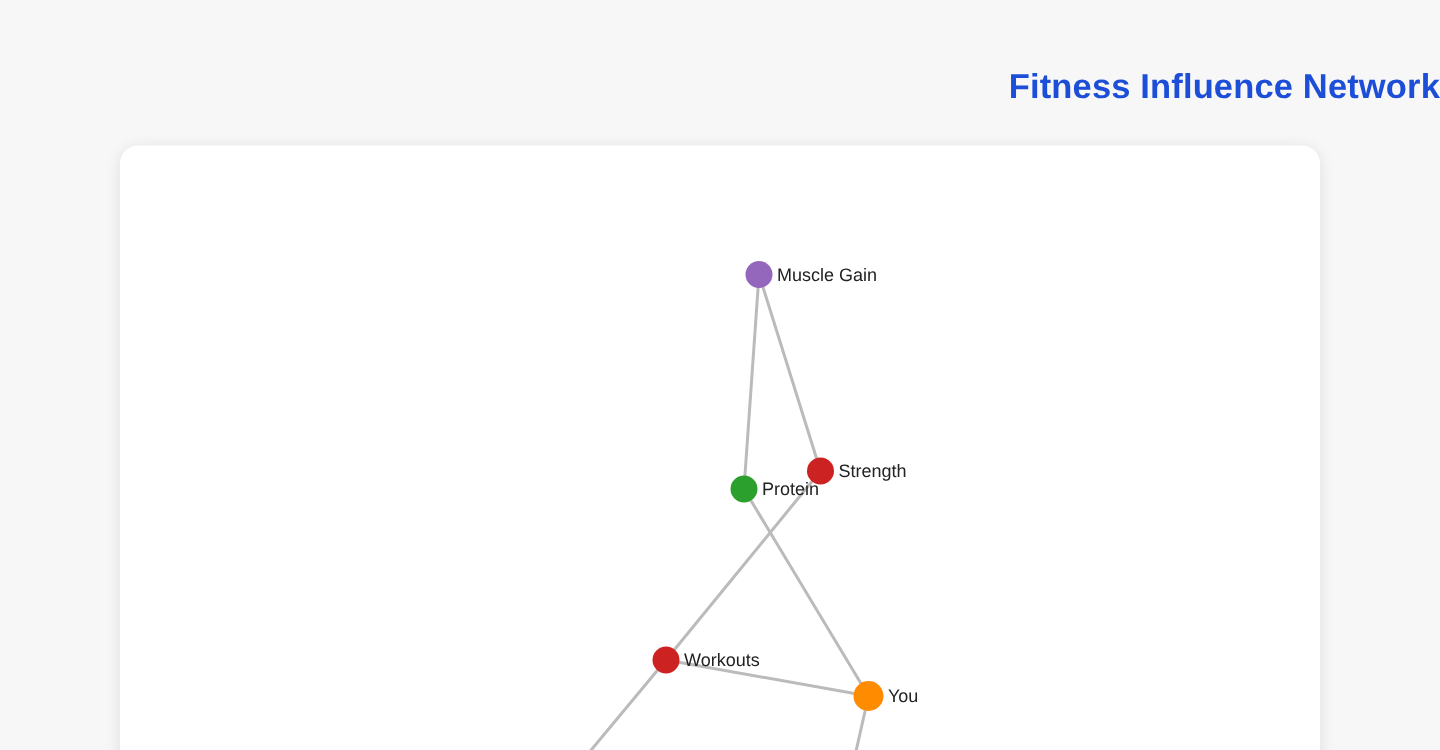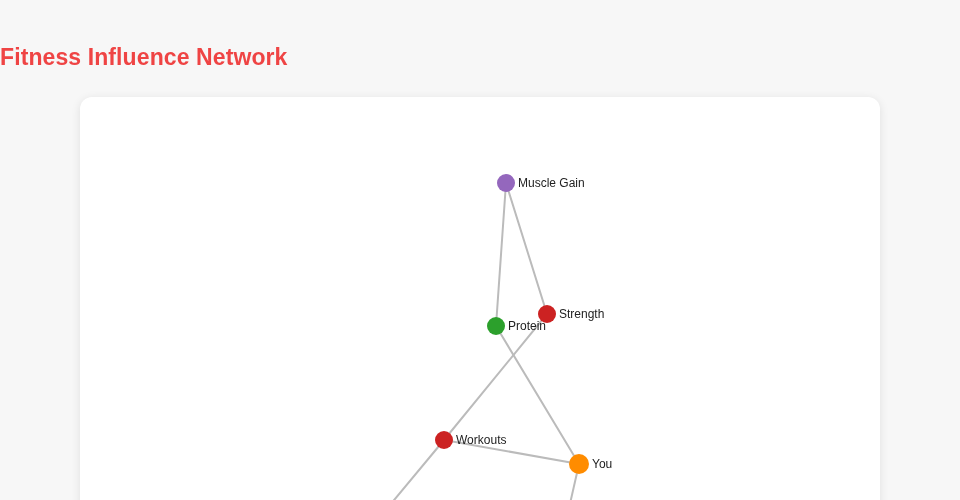--- a/index.html
+++ b/index.html
@@ -12,24 +12,24 @@
     background: #f7f7f7;
     font-family: "Liberation Sans", sans-serif;
     overflow: hidden;
     position: relative;
   }
   #page-title {
     position: absolute;
     top: 44px;
     left: 0;
     width: 960px;
-    text-align: left;
+    text-align: right;
     font-size: 23px;
     font-weight: bold;
-    color: #ef4444;
+    color: #1d4ed8;
     letter-spacing: 0.1px;
   }
   #graph-card {
     position: absolute;
     left: 80px;
     top: 97px;
     width: 800px;
     height: 420px;
     background: #ffffff;
     border-radius: 12px;

